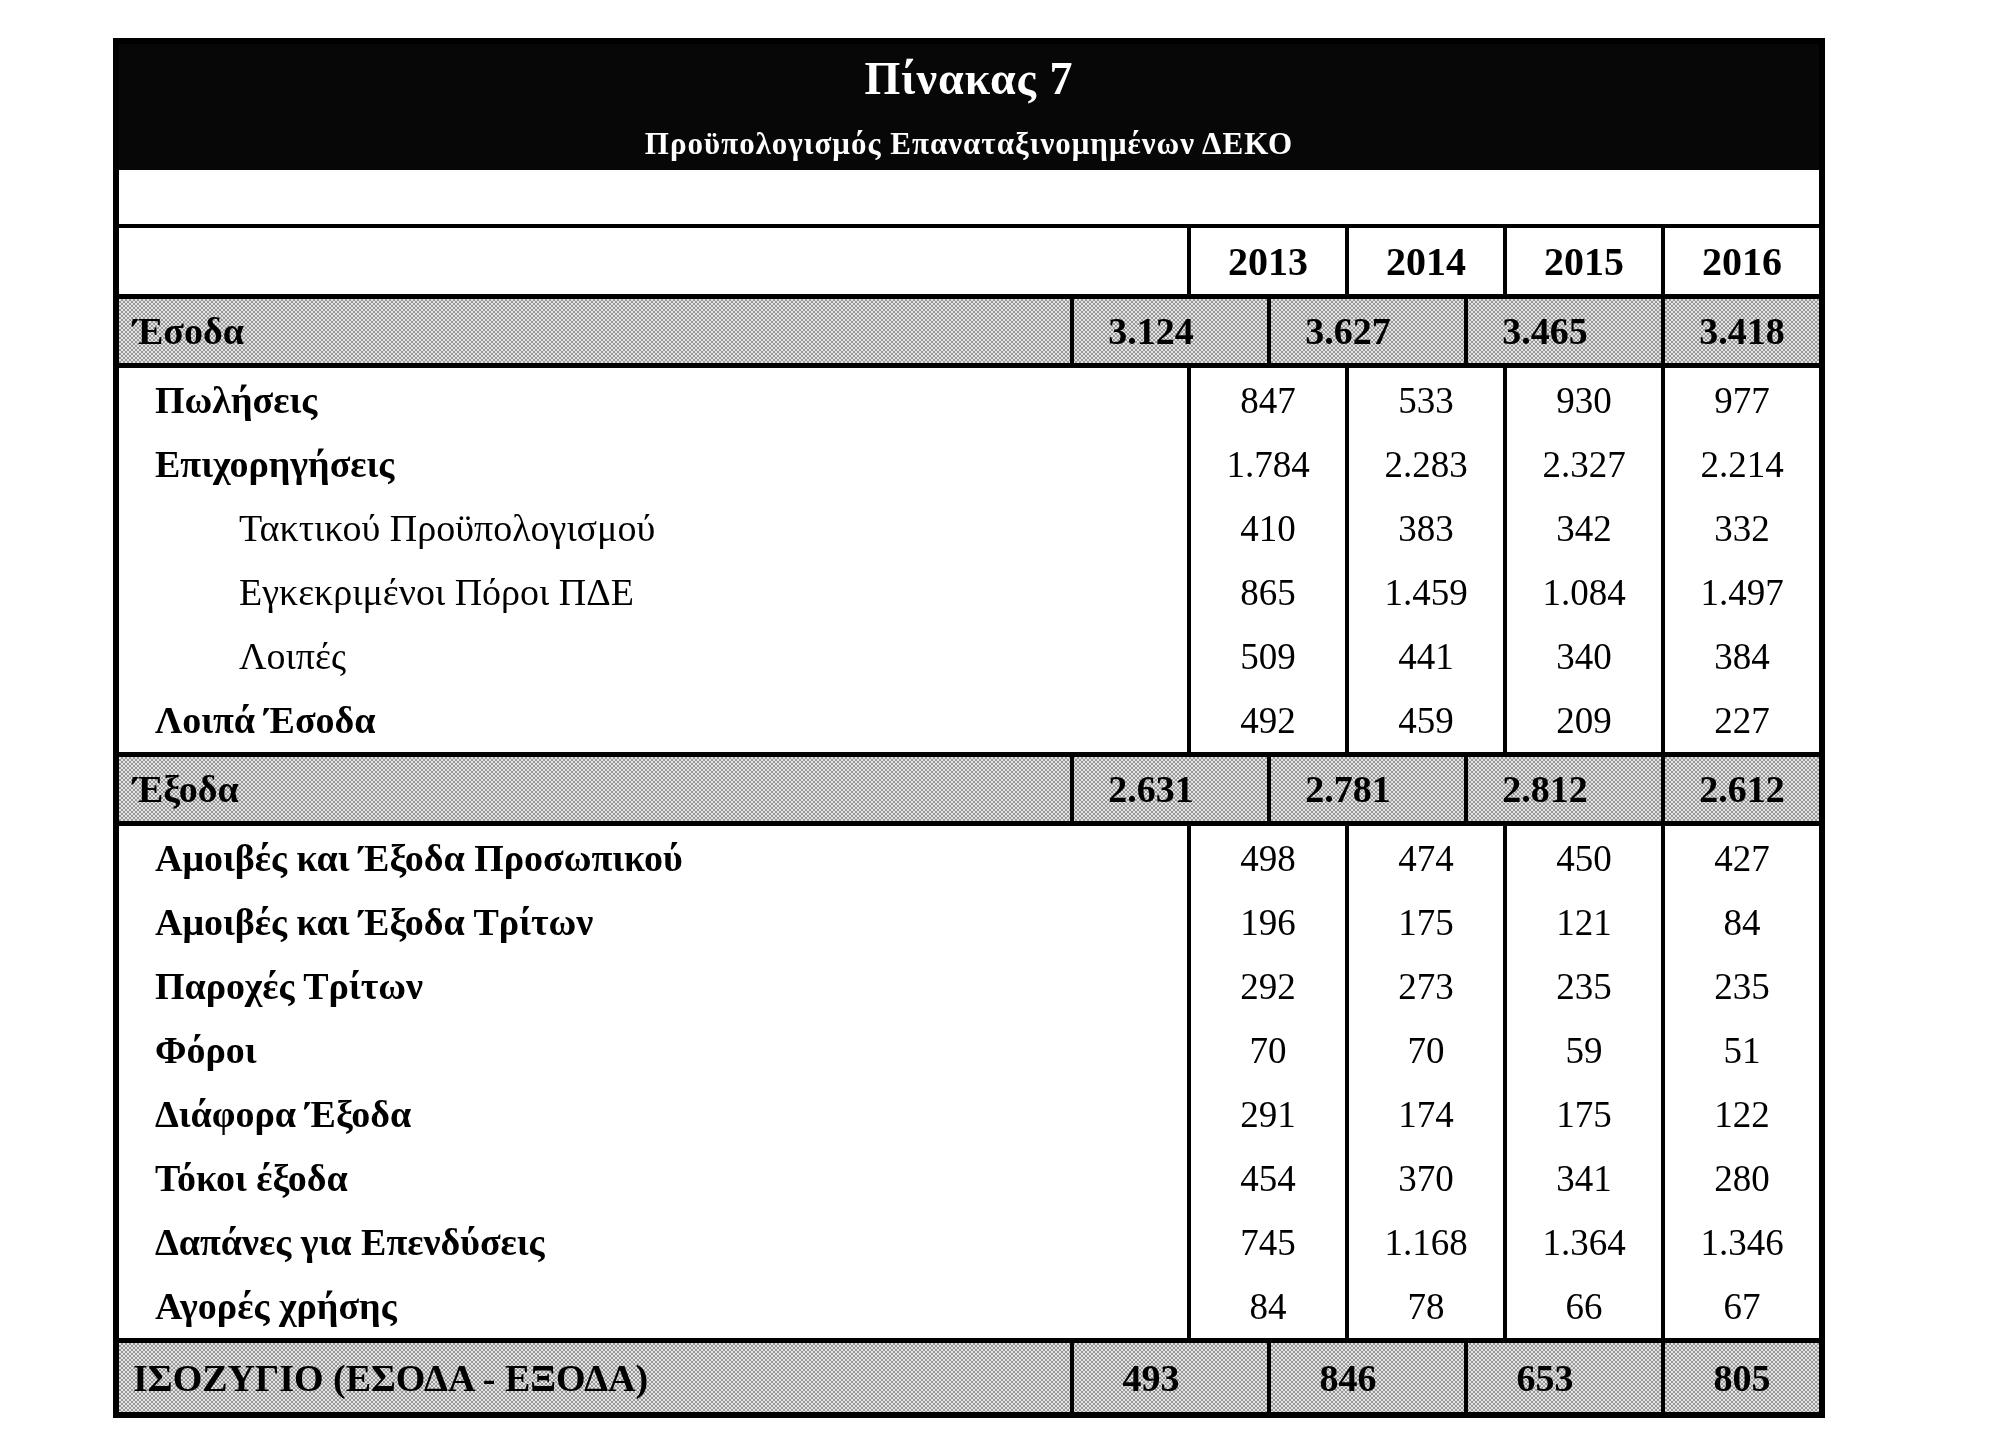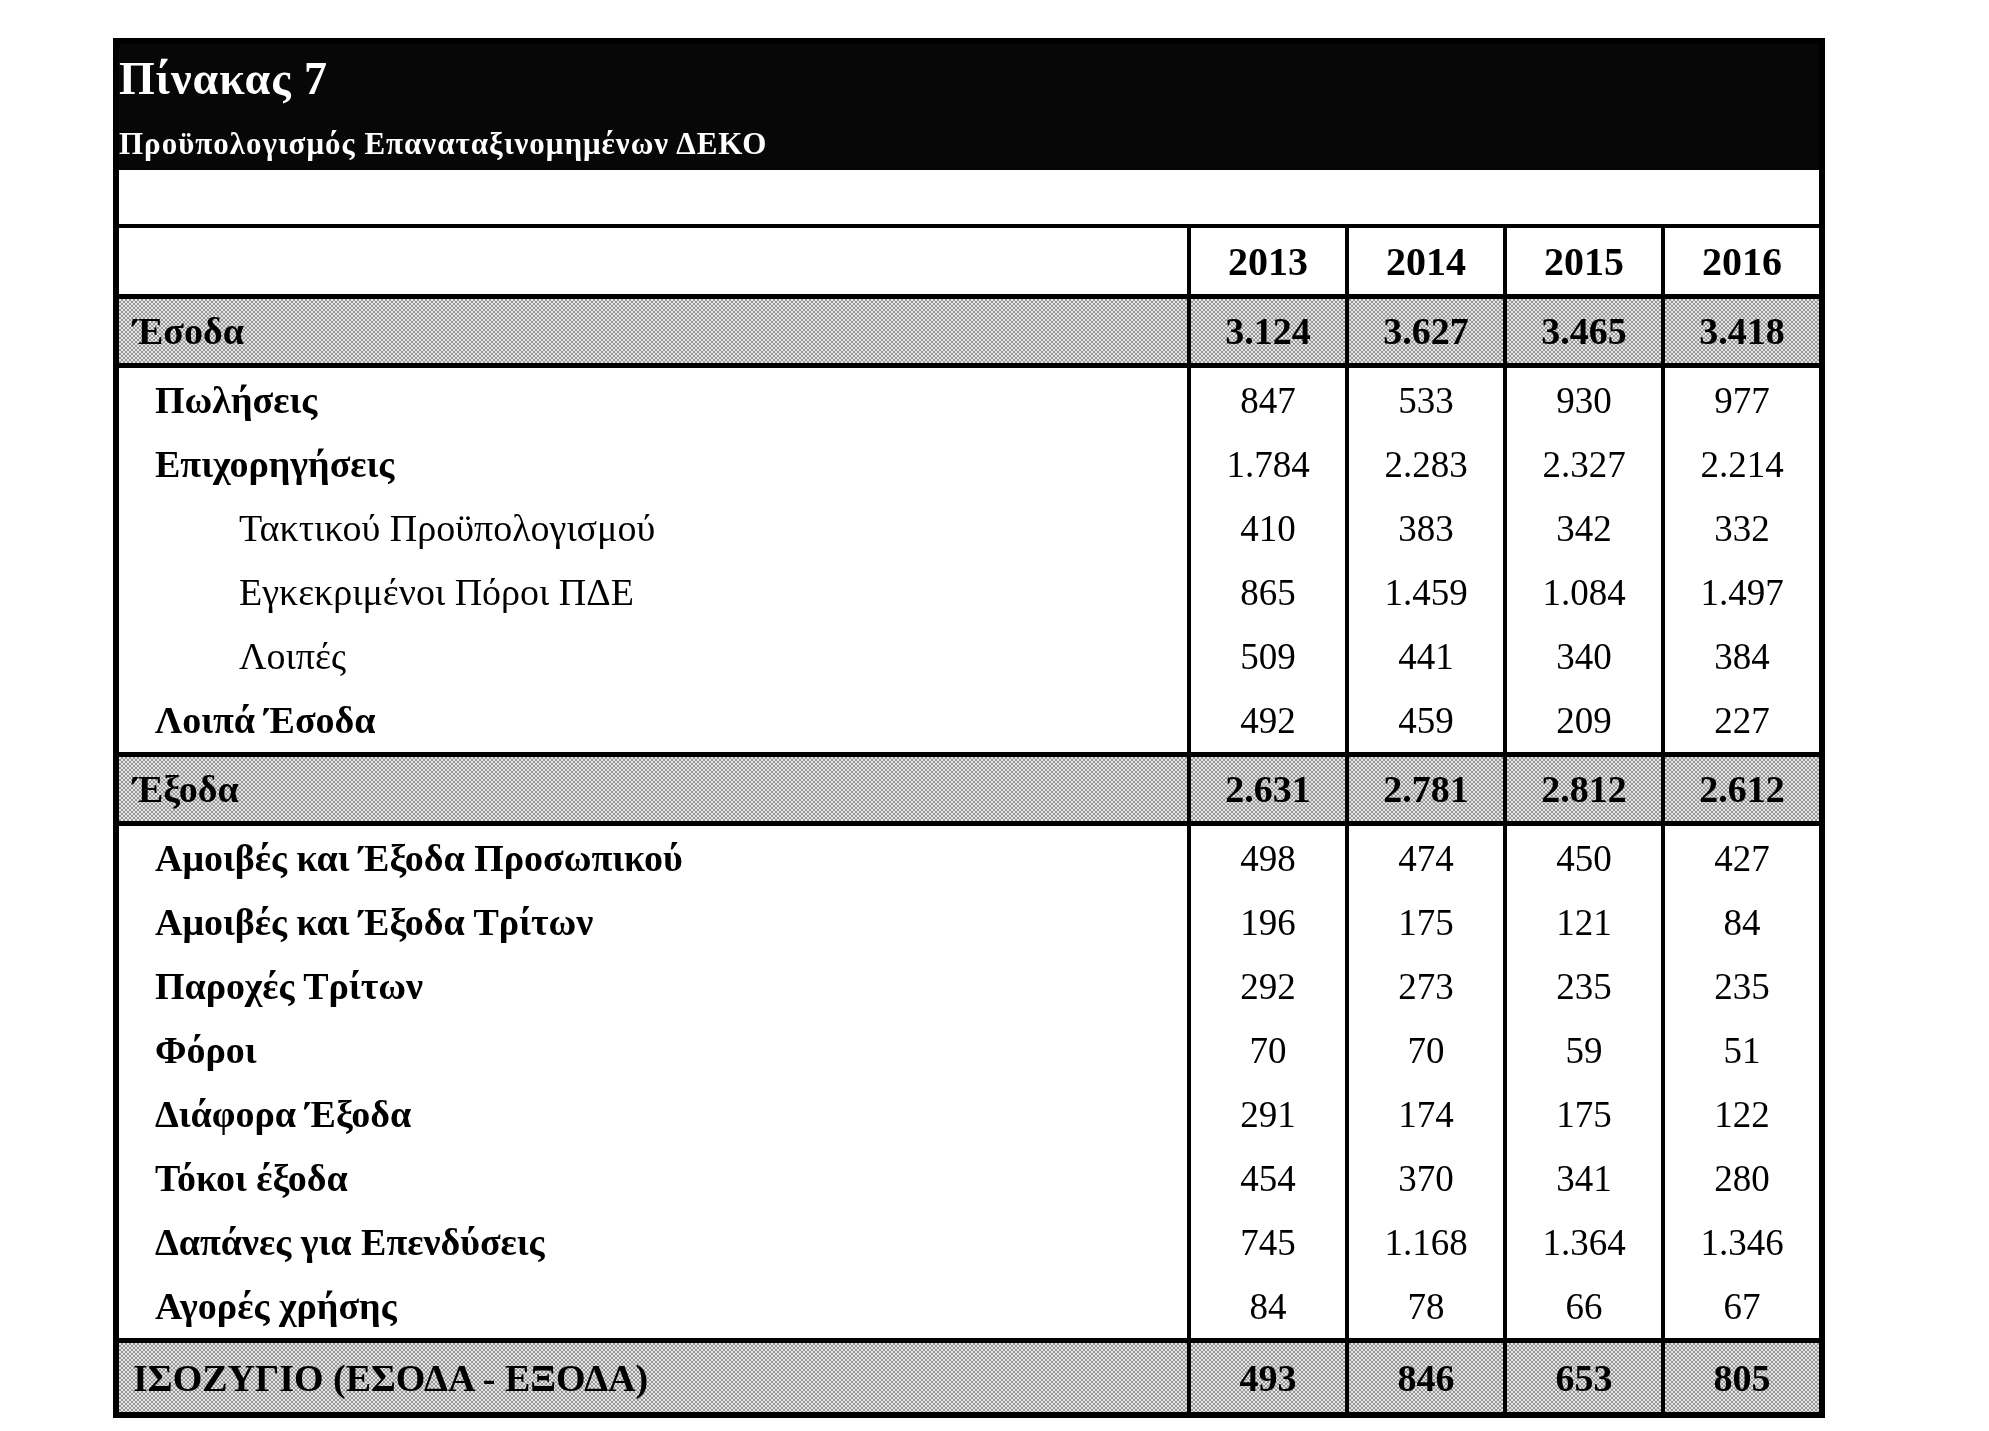--- a/index.html
+++ b/index.html
@@ -15,21 +15,21 @@
   .tbl {
     position: absolute; left: 113px; top: 38px; width: 1712px;
     border: 6px solid #000;
     background: #fff;
   }
 
   .title-bar {
     background: #070707;
     color: #fff;
     height: 126px;
-    display: flex; flex-direction: column; justify-content: center; align-items: flex-start;
+    display: flex; flex-direction: column; justify-content: center; align-items: center;
     gap: 21px;
   }
   .title-line1 { font-size: 46px; font-weight: bold; letter-spacing: 1px; }
   .title-line2 { font-size: 31px; font-weight: bold; letter-spacing: 1px; }
 
   .gap-row { height: 54px; background: #fff; }
 
   .grid { border-top: 4px solid #000; }
 
   .row { display: flex; width: 100%; }
@@ -47,20 +47,21 @@
 
   .row.item, .row.subitem { height: 64px; background: #fff; }
   .row.subitem .cell.label { font-weight: normal; }
 
   .row.section {
     height: 74px;
     border-top: 5px solid #000;
     border-bottom: 5px solid #000;
     background-image: repeating-conic-gradient(#989898 0% 25%, #e3e3e3 0% 50%);
     background-size: 4px 4px;
+    gap: 39px;
   }
   .row.section .cell.num { font-weight: bold; font-size: 38px; }
   .row.section:last-child { border-bottom: none; }
 
   .indent0 { padding-left: 14px; }
   .indent1 { padding-left: 36px; }
   .indent2 { padding-left: 120px; }
 </style>
 </head>
 <body>

